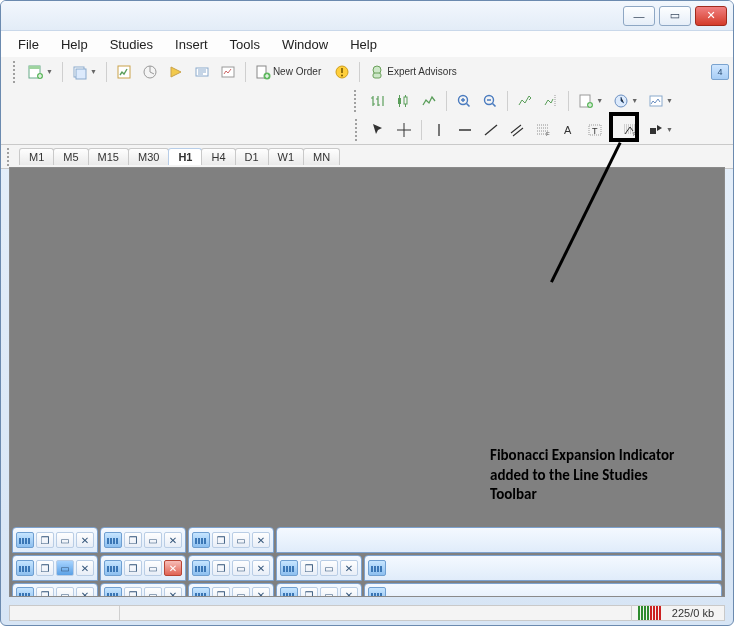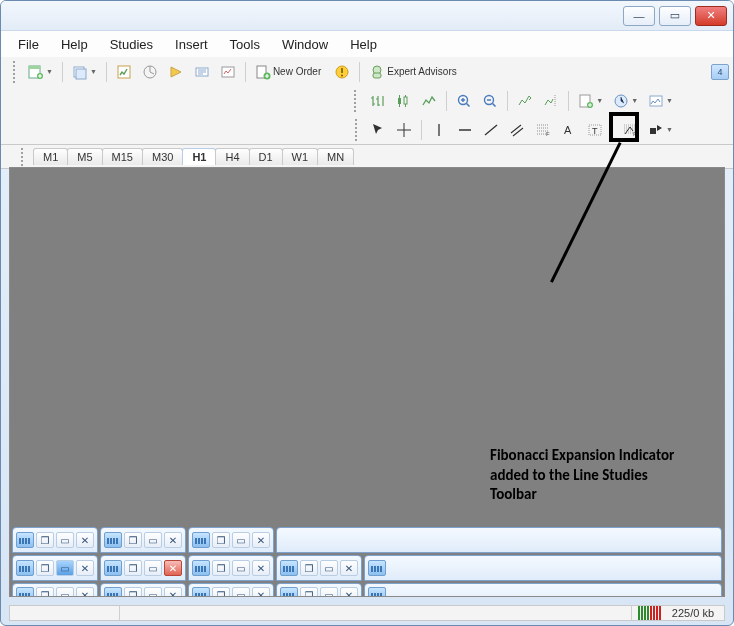--- a/index.html
+++ b/index.html
@@ -43,21 +43,21 @@
   }
   .tb-sep { width:1px; height:20px; background:#cfcfcf; margin:0 4px; display:inline-block;}
   .tb-btn .caret { font-size:7px; color:#666; margin-left:2px;}
   .tb-label { margin:0 3px 0 2px; font-size:10px;}
   .ic { width:16px; height:16px; display:inline-block; position:relative;}
   .ic svg { width:16px; height:16px; display:block;}
   .row-right { margin-left:auto; display:flex; align-items:center;}
   .tip { width:18px;height:16px;background:linear-gradient(#cfe6ff,#a7cdf5);border:1px solid #7aa3cf;border-radius:2px;font-size:9px;color:#2a4d74;display:flex;align-items:center;justify-content:center;}
   .timeframe-bar {
     height:24px; background:#f4f4f4; border-bottom:1px solid #c9c9c9;
-    display:flex; align-items:center; padding:0 20px;
+    display:flex; align-items:center; padding:0 6px;
   }
   .tf-grip{ width:6px;height:18px;border-left:2px dotted #a0a0a0;margin-right:6px;}
   .tf-tab {
     padding:2px 9px; font-size:11px; color:#333;
     border:1px solid #c9c9c9; border-bottom:none;
     background:linear-gradient(to bottom,#fefefe,#eaeaea);
     border-top-left-radius:3px;border-top-right-radius:3px;
     margin-right:-1px;
   }
   .tf-tab.active { background:#fff; font-weight:bold; border-color:#b7cde8 #b7cde8 #fff #b7cde8;}

